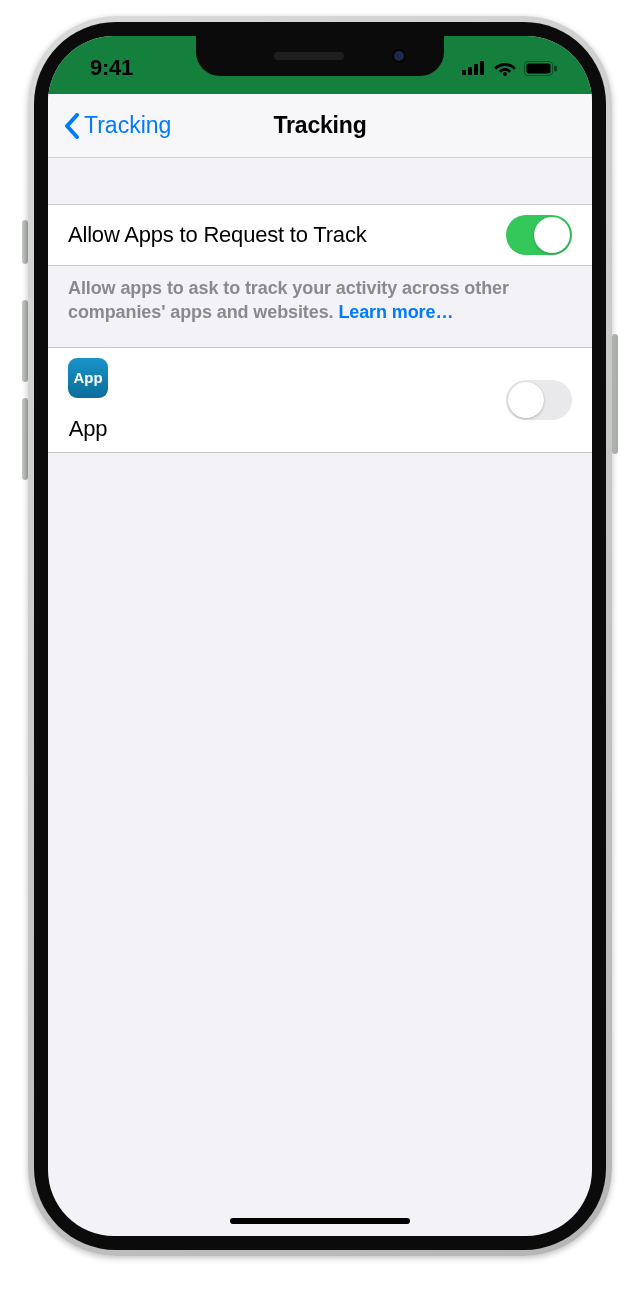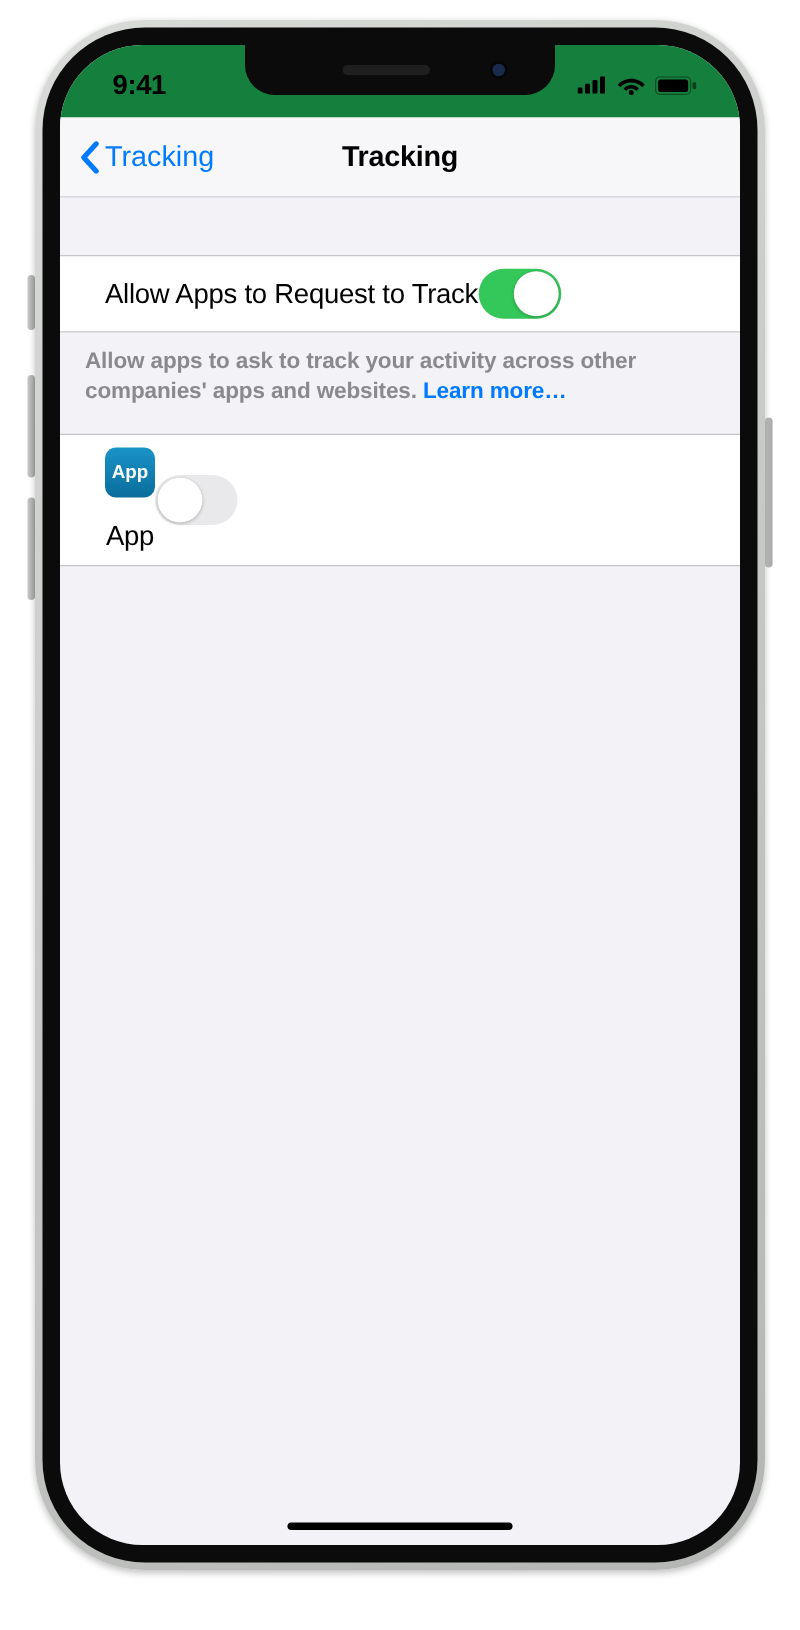--- a/index.html
+++ b/index.html
@@ -147,21 +147,22 @@
     .content {
       padding-top: 46px;
     }
 
     .cell {
       background: #fff;
       border-top: 0.6px solid #c6c6c8;
       border-bottom: 0.6px solid #c6c6c8;
       display: flex;
       align-items: center;
-      padding: 10px 36px;
+      justify-content: space-between;
+      padding: 10px 20px;
       min-height: 62px;
     }
 
     .cell-label {
       font-size: 22px;
       color: #000;
       letter-spacing: -0.2px;
     }
 
     .cell-left {

